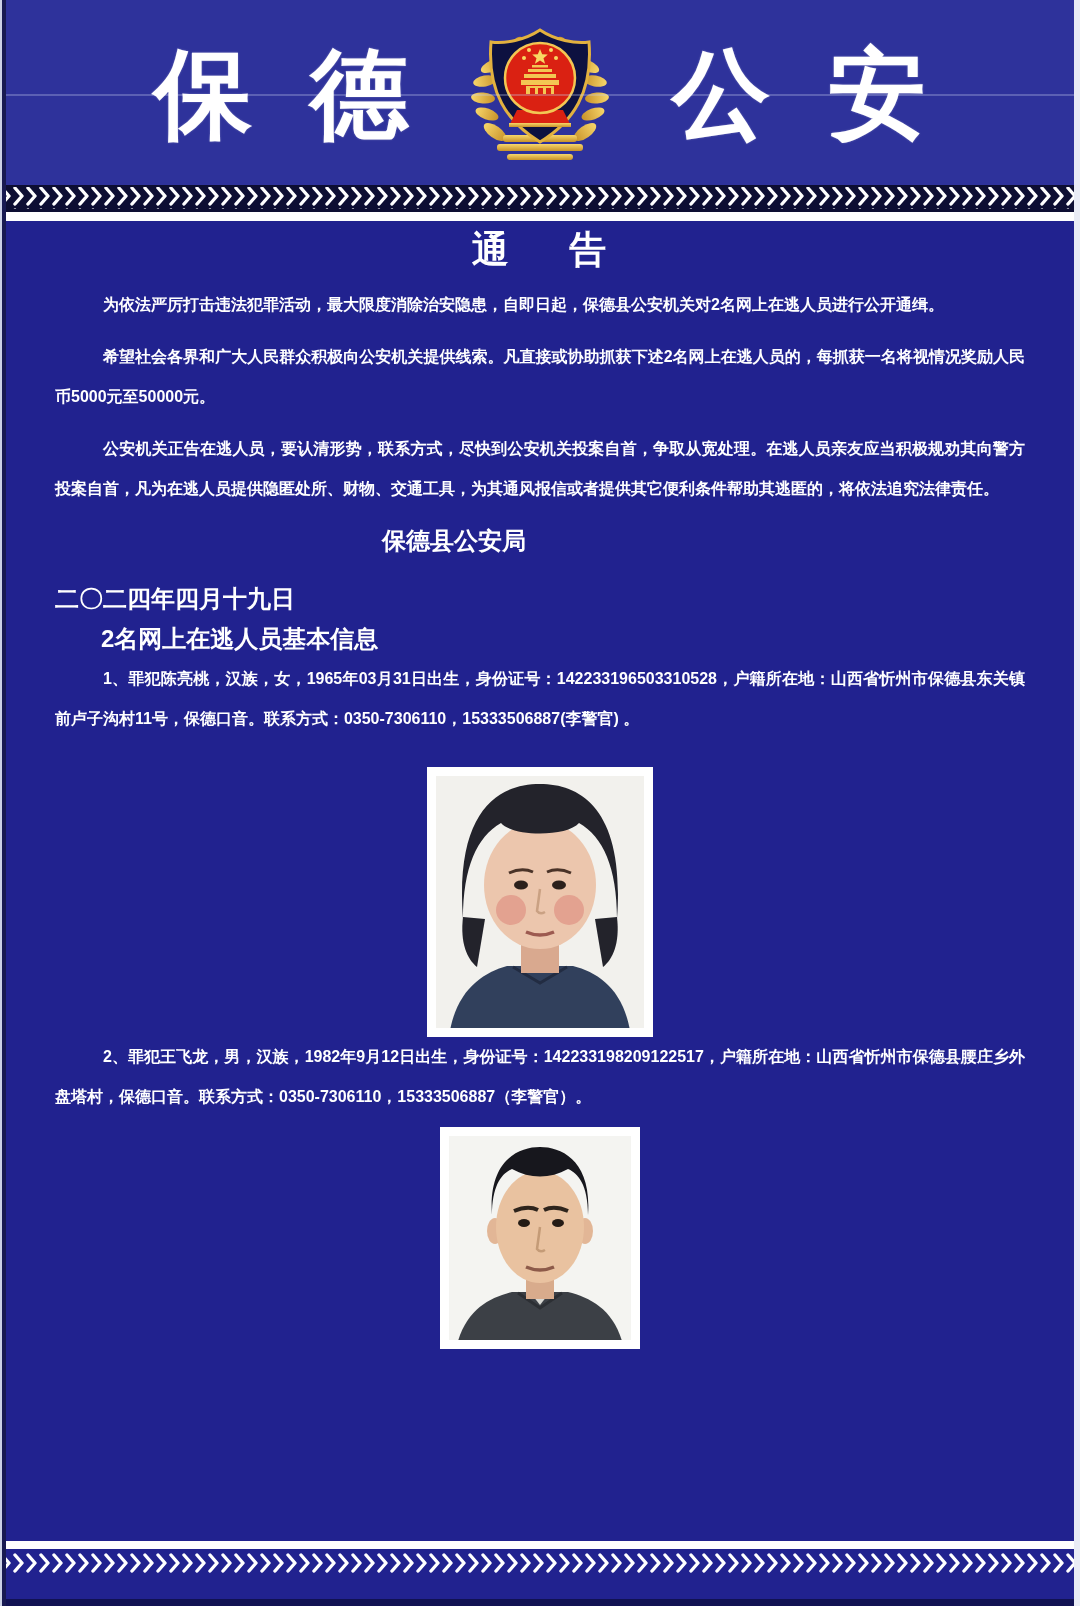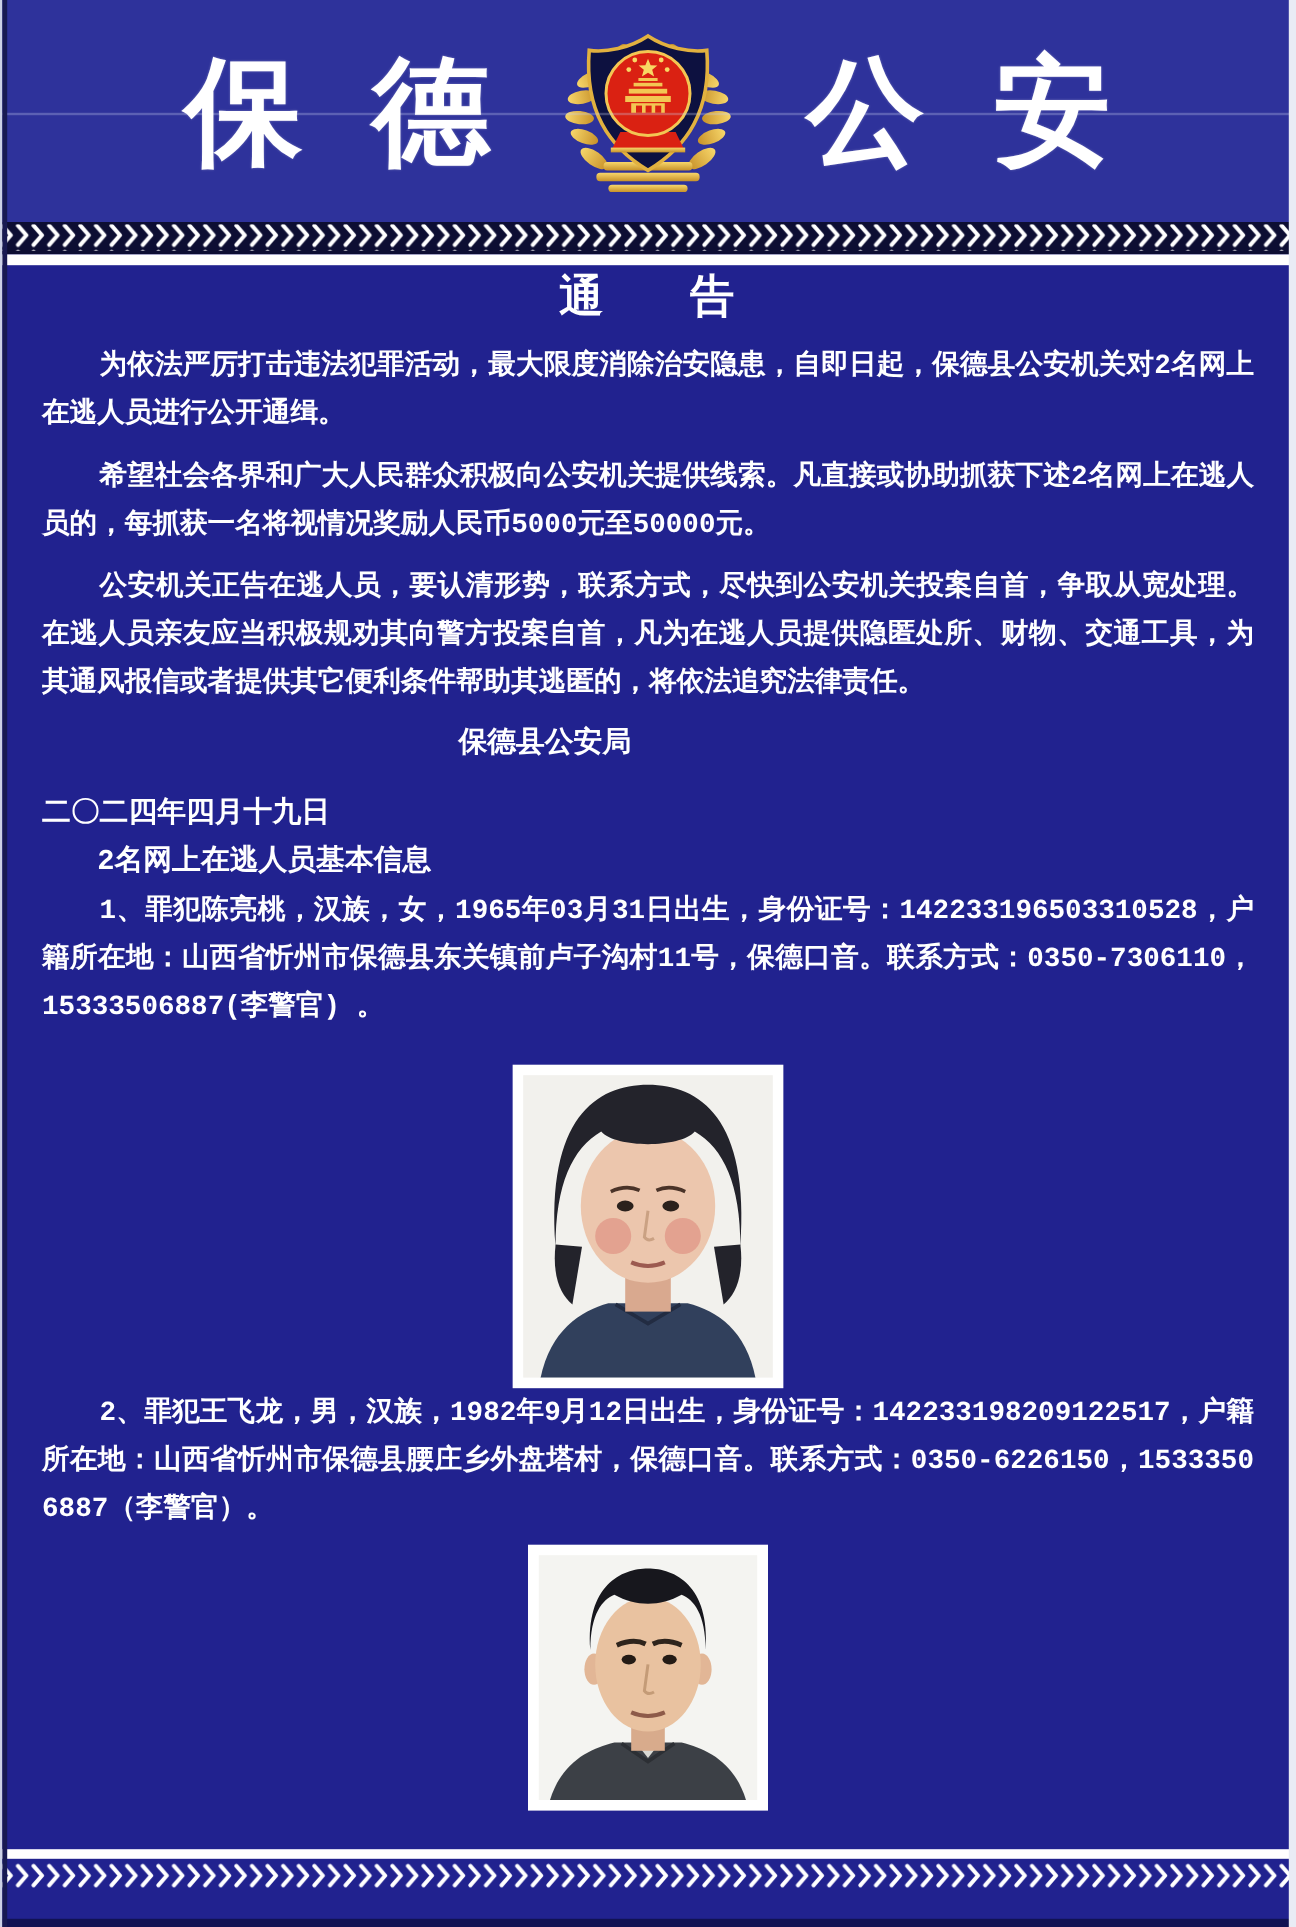--- a/index.html
+++ b/index.html
@@ -29,28 +29,28 @@
   .chevron-band-top{height:27px;background:#0d0e33;overflow:hidden;}
   .white-line-top{height:9px;background:#ffffff;}
   .white-line-bottom{position:absolute;left:0;top:1541px;width:100%;height:8px;background:#ffffff;}
   .chevron-band-bottom{position:absolute;left:0;top:1552px;width:100%;height:22px;overflow:hidden;}
   .bottom-dark{position:absolute;left:0;top:1599px;width:100%;height:7px;background:#111253;}
   
   .edge-left-light{position:absolute;left:0;top:0;width:2px;height:100%;background:#ccd1e6;z-index:9;}
   .edge-left-dark{position:absolute;left:2px;top:0;width:4px;height:100%;background:#181a52;z-index:9;}
   .edge-right{position:absolute;right:0;top:0;width:6px;height:100%;background:#e9ecf5;z-index:9;}
   
-  .content{padding:0 35px;font-family:Liberation Mono, monospace;}
+  .content{padding:0 55px;}
   .notice-title{
     margin:6px 0 0;text-align:center;
     font-size:37px;font-weight:700;line-height:46px;
     word-spacing:46px;letter-spacing:2px;
   }
   .para{
-    margin:12px 0 0;font-size:23px;font-weight:700;line-height:40px;
+    margin:12px 0 0;font-size:16px;font-weight:700;line-height:40px;
     text-indent:48px;word-break:break-all;text-align:justify;
   }
   .signature{margin:12px 172px 0 0;font-size:24px;font-weight:700;line-height:40px;text-align:center;}
   .datetext{margin:18px 120px 0 0;font-size:24px;font-weight:700;line-height:40px;text-align:left;}
   .section-heading{
     margin:0 0 0;font-size:24px;font-weight:800;line-height:40px;text-indent:46px;
   }
   .person-info{margin:0;}
   .photo-frame{display:block;margin:0 auto;}
   .photo1-wrap{margin-top:28px;text-align:center;line-height:0;}
@@ -183,21 +183,21 @@
           <ellipse cx="94" cy="118" rx="7" ry="4.5" fill="#2b211c"></ellipse>
           <ellipse cx="132" cy="118" rx="7" ry="4.5" fill="#2b211c"></ellipse>
 
           <path d="M113,122 L110,144 Q113,148 118,145" fill="none" stroke="#caa183" stroke-width="2.5"></path>
 
           <path d="M99,165 Q113,171 127,165" fill="none" stroke="#9c5a50" stroke-width="3.5"></path>
         </g>
       </svg>
     </div>
 
-    <p class="para person-info">2、罪犯王飞龙，男，汉族，1982年9月12日出生，身份证号：142233198209122517，户籍所在地：山西省忻州市保德县腰庄乡外盘塔村，保德口音。联系方式：0350-6226150，15333506887（李警官）。</p>
+    <p class="para person-info">2、罪犯王飞龙，男，汉族，1982年9月12日出生，身份证号：142233198209122517，户籍所在地：山西省忻州市保德县腰庄乡外盘塔村，保德口音。联系方式：0350-7306110，15333506887（李警官）。</p>
 
     <div class="photo2-wrap">
       <svg class="photo-frame" width="200" height="222" viewBox="0 0 200 222">
         <rect width="200" height="222" fill="#ffffff"></rect>
         <rect x="9" y="9" width="182" height="204" fill="#f4f4f1"></rect>
         <clipPath id="clipM">
             <rect x="9" y="9" width="182" height="204"></rect>
           </clipPath>
         <g clip-path="url(#clipM)">
 

